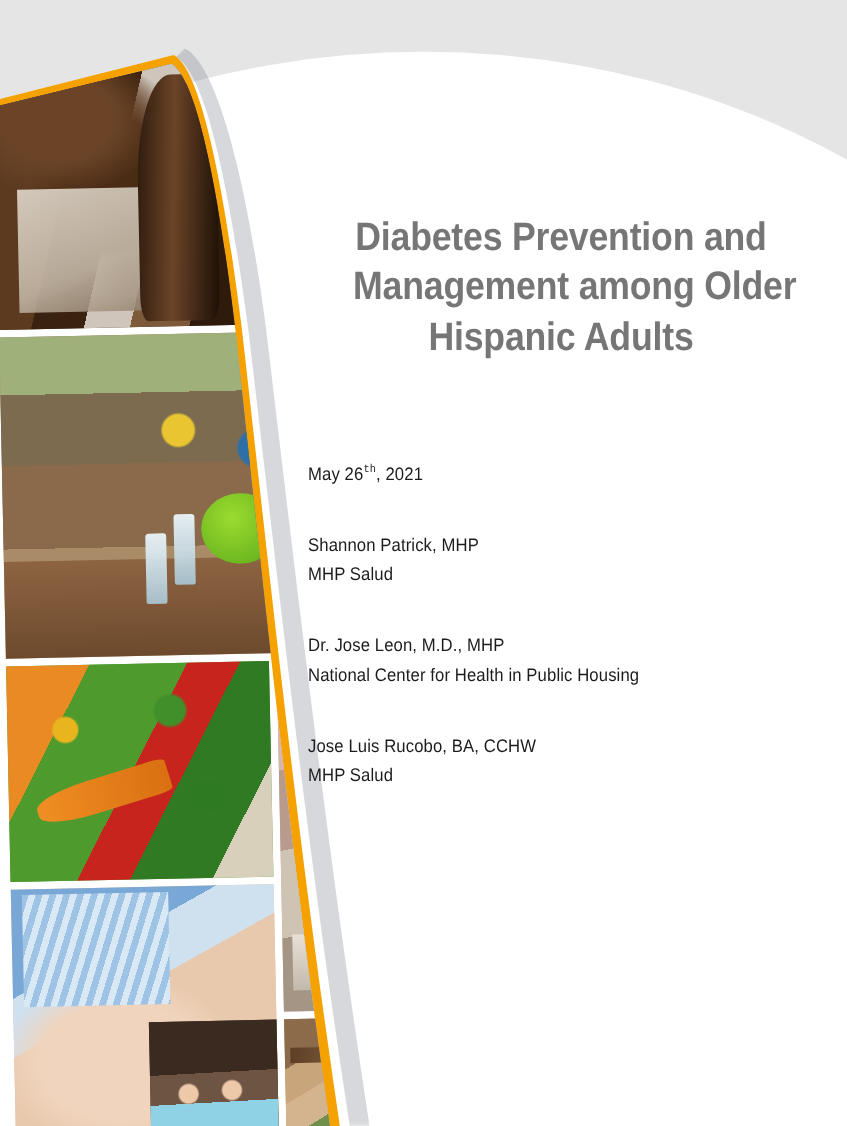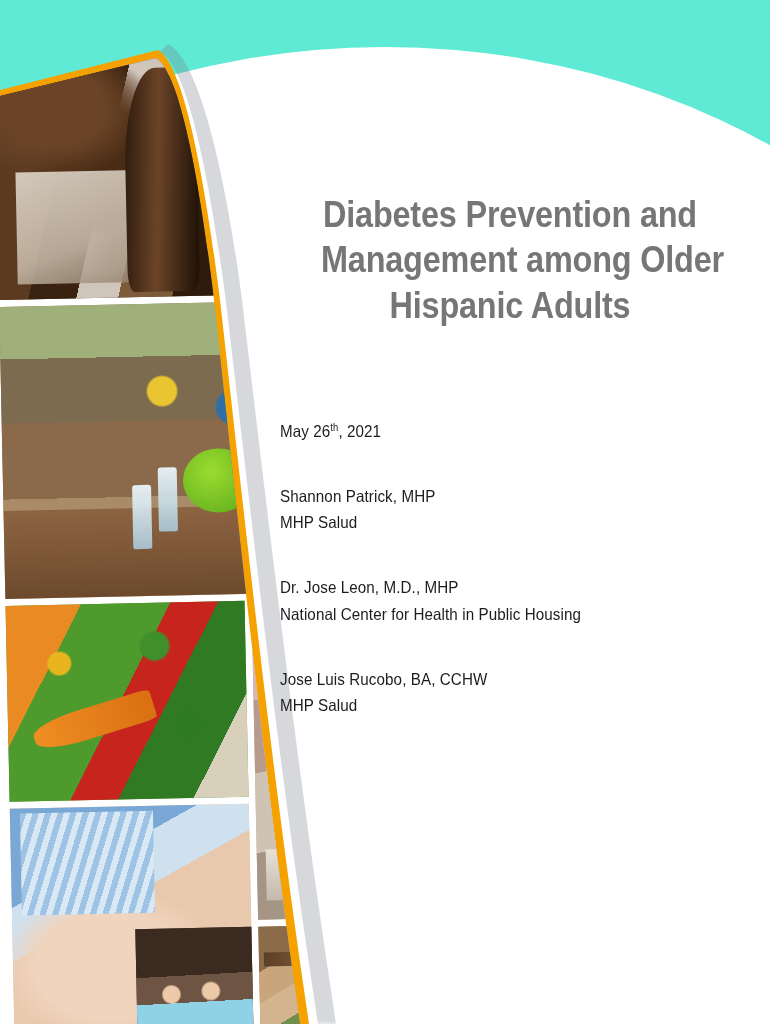--- a/index.html
+++ b/index.html
@@ -6,21 +6,21 @@
   html,body{margin:0;padding:0;background:#fff;}
   body{
     font-family:"Liberation Sans", sans-serif;
     -webkit-font-smoothing:antialiased;
   }
   .slide{
     position:relative;
     width:770px;
     height:1024px;
     overflow:hidden;
-    background:#5eead4;
+    background:#e5e5e5;
   }
 
   
   .white-arc{
     position:absolute;
     left:-330px;
     top:47px;
     width:1430px;
     height:2400px;
     background:#ffffff;
@@ -235,21 +235,21 @@
     font-family:"Liberation Sans Narrow","Liberation Sans", sans-serif;
     font-size:16.5px;
     line-height:1.62;
     letter-spacing:.1px;
     transform:scaleX(.92);
     transform-origin:left top;
   }
   .body-block .para{ margin:0 0 38px 0; }
   .body-block .para:last-child{ margin-bottom:0; }
   .body-block .line{ display:block; white-space:nowrap; }
-  .body-block sup{ font-size:.62em; vertical-align:super; }
+  .body-block sup{ font-size:.62em; vertical-align:super;font-family:Liberation Mono, monospace; }
 </style>
 </head>
 <body>
 
 <div class="slide">
 
   <div class="white-arc"></div>
 
   <div class="collage-shadow"></div>
 

